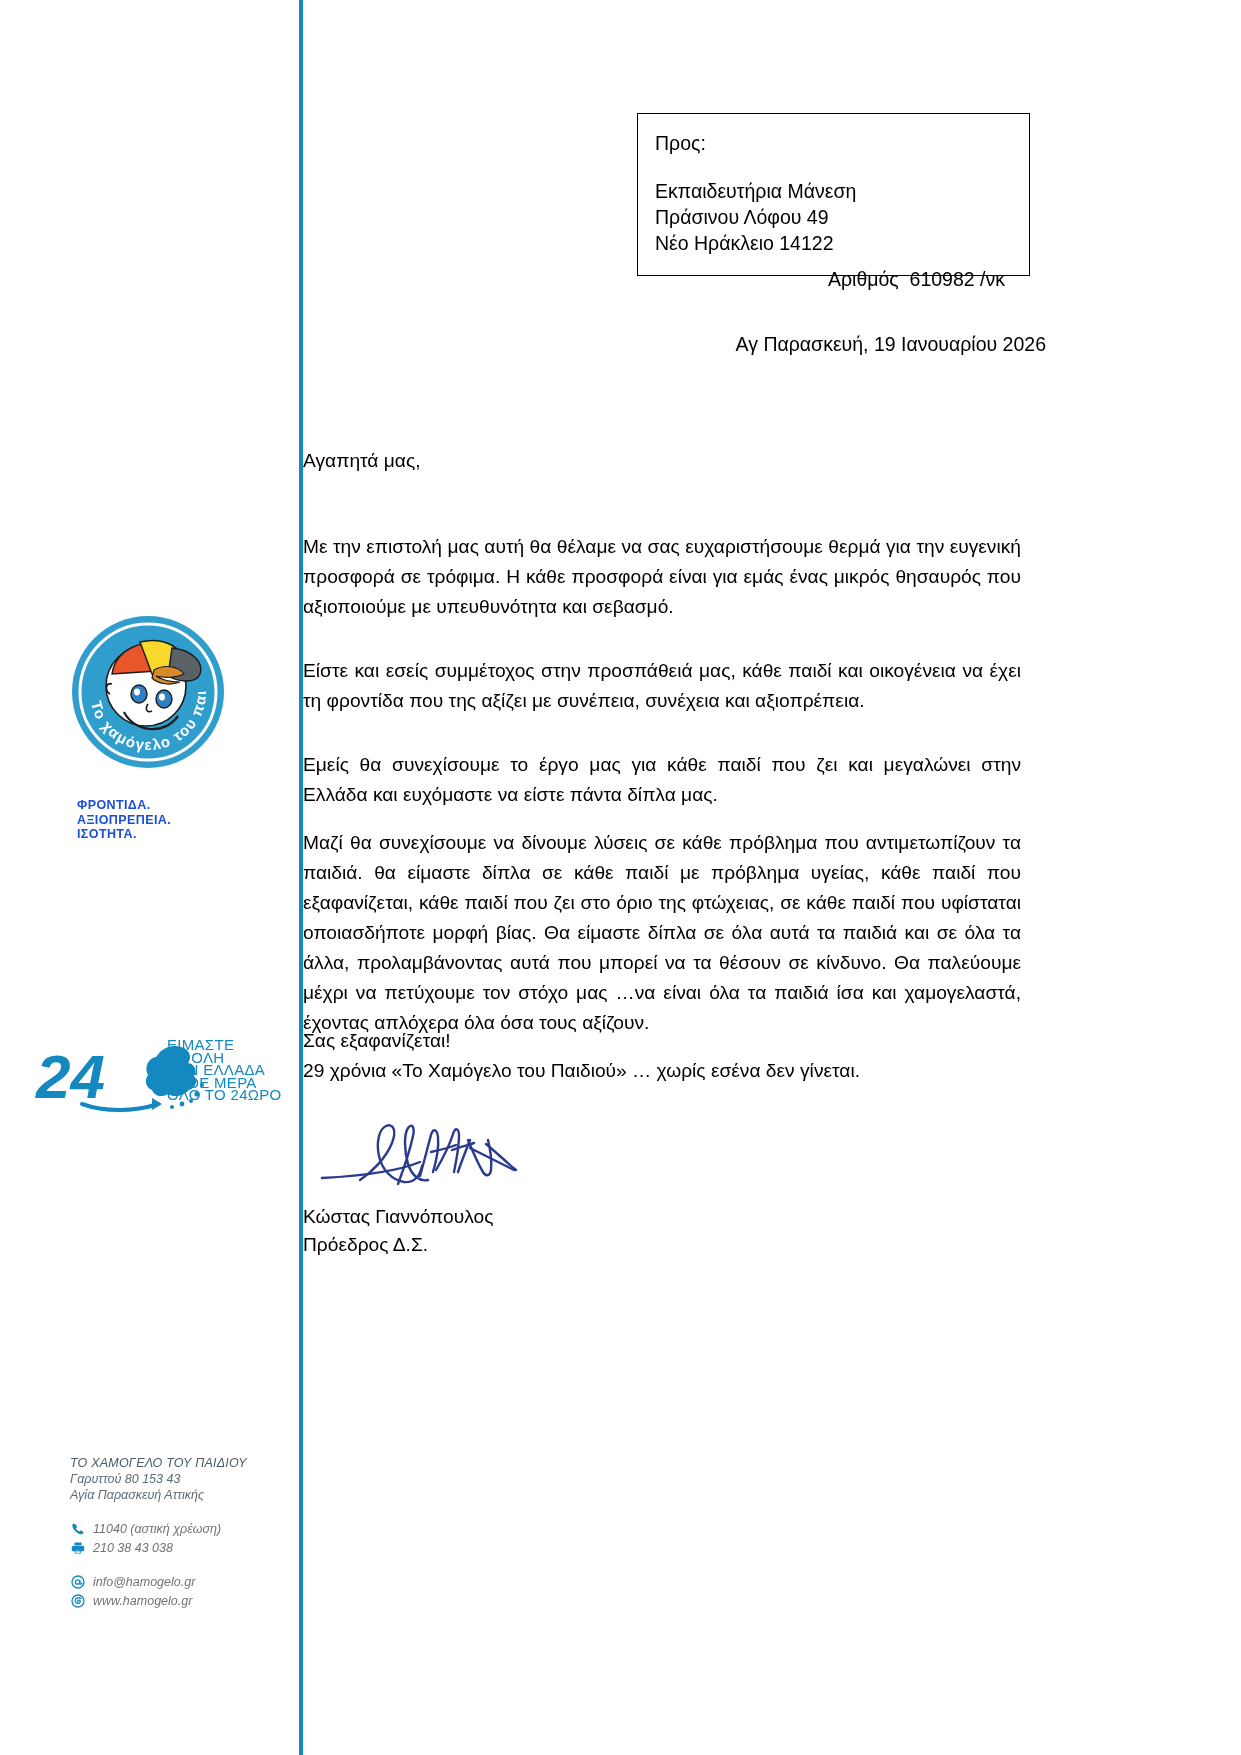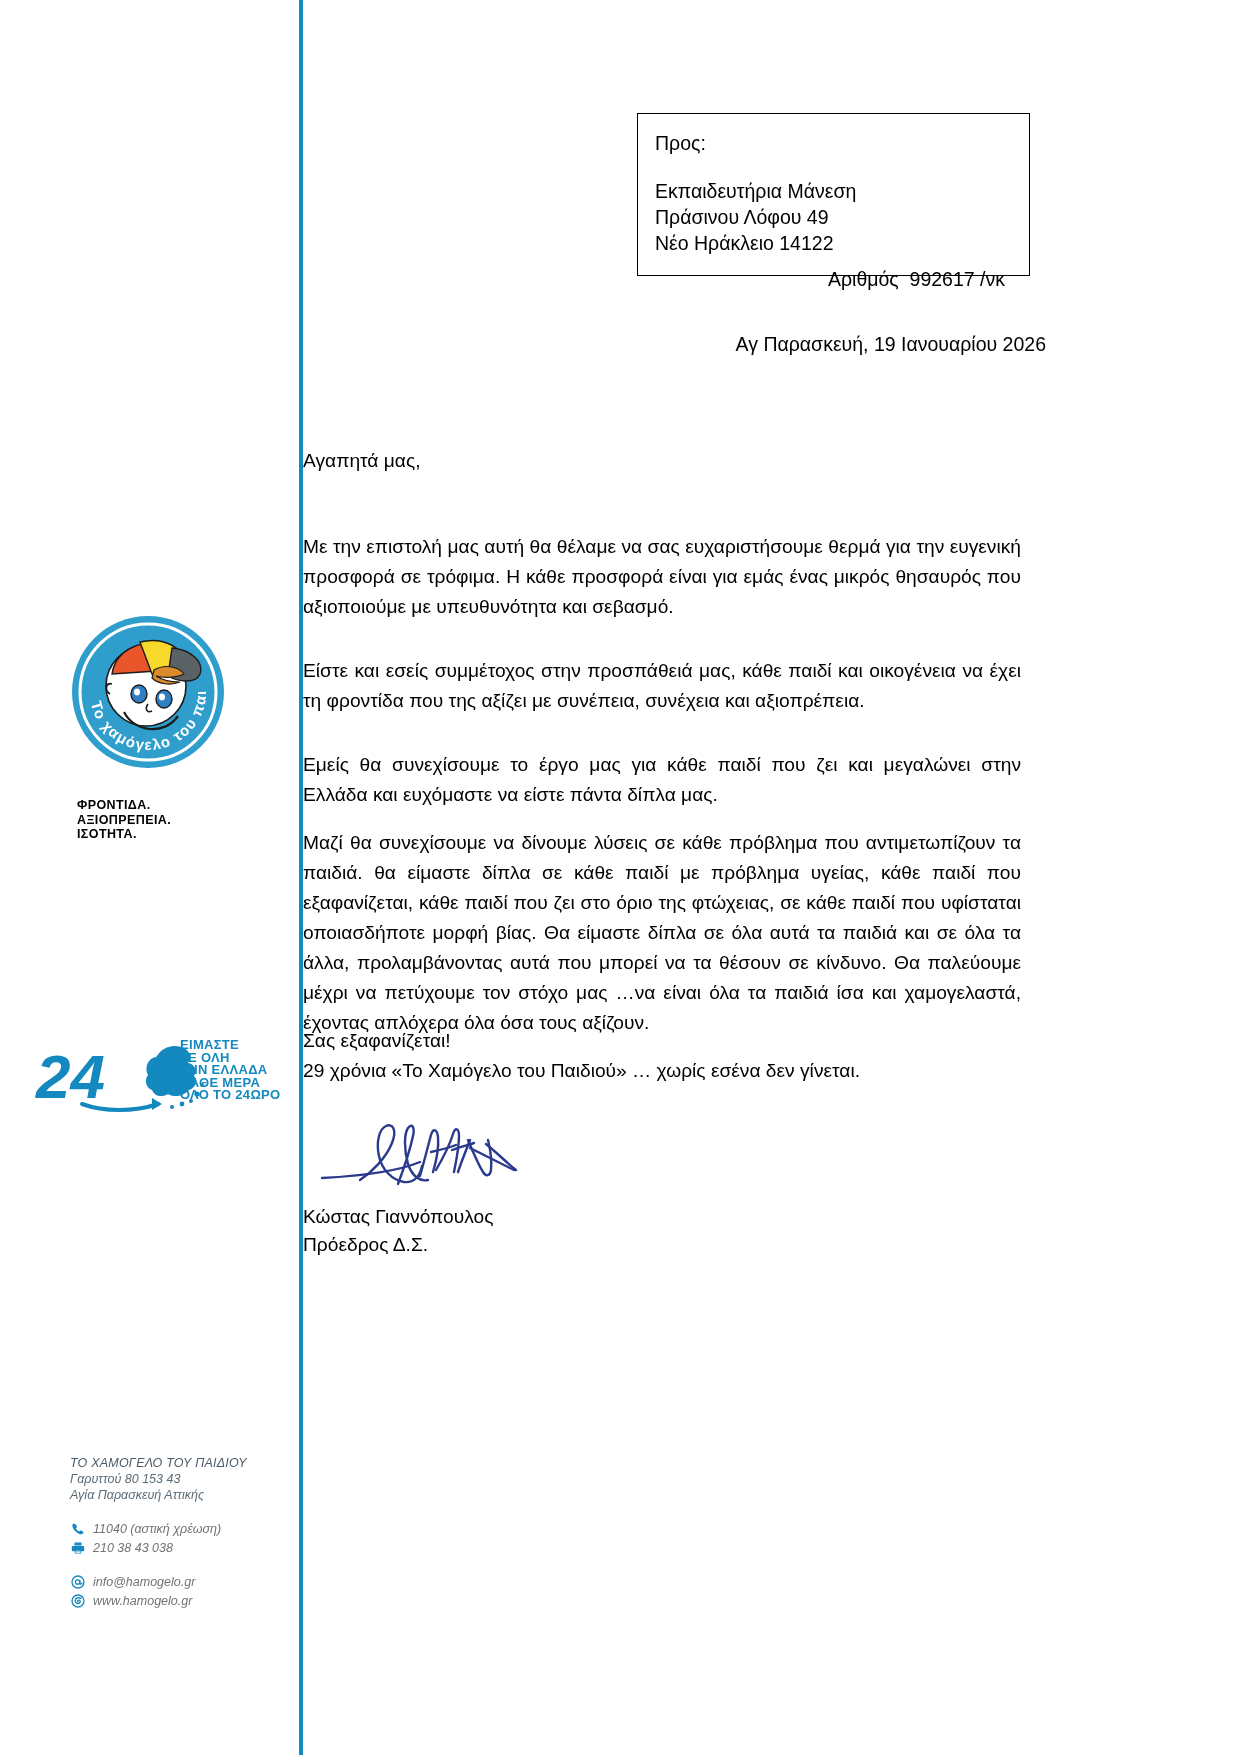--- a/index.html
+++ b/index.html
@@ -112,40 +112,40 @@
     width: 160px;
     height: 160px;
   }
   .logo-values {
     position: absolute;
     left: 77px;
     top: 798px;
     font-size: 12.5px;
     line-height: 14.5px;
     letter-spacing: 0.4px;
-    color: #000000;
+    color: #1d4ed8;
     font-weight: 600;
   }
 
   
   .logo24 {
     position: absolute;
     left: 34px;
     top: 1030px;
     width: 235px;
     height: 90px;
   }
   .logo24-text {
     position: absolute;
-    left: 180px;
+    left: 167px;
     top: 1039px;
-    font-size: 13px;
+    font-size: 15px;
     line-height: 12.6px;
     color: #1489c0;
-    font-weight: 700;
+    font-weight: 400;
     letter-spacing: 0.3px;
   }
 
   
   .footer {
     position: absolute;
     left: 70px;
     top: 1455px;
     width: 220px;
     color: #5c6b75;
@@ -180,21 +180,21 @@
 <div class="page">
 
   <div class="vrule"></div>
 
   <div class="addr-box">
     <div class="addr-line">Προς:</div>
     <div class="addr-gap"></div>
     <div class="addr-line">Εκπαιδευτήρια Μάνεση</div>
     <div class="addr-line">Πράσινου Λόφου 49</div>
     <div class="addr-line">Νέο Ηράκλειο 14122</div>
-    <div class="addr-num">Αριθμός  992617 /νκ</div>
+    <div class="addr-num">Αριθμός  610982 /νκ</div>
   </div>
 
   <div class="date-line">Αγ Παρασκευή, 19 Ιανουαρίου 2026</div>
 
   <div class="body-area">
     <div class="salutation">Αγαπητά μας,</div>
     <div class="para loose">Με την επιστολή μας αυτή θα θέλαμε να σας ευχαριστήσουμε θερμά για την ευγενική προσφορά σε τρόφιμα. Η κάθε προσφορά είναι για εμάς ένας μικρός θησαυρός που αξιοποιούμε με υπευθυνότητα και σεβασμό.</div>
     <div class="para loose">Είστε και εσείς συμμέτοχος στην προσπάθειά μας, κάθε παιδί και οικογένεια να έχει τη φροντίδα που της αξίζει με συνέπεια, συνέχεια και αξιοπρέπεια.</div>
     <div class="para tight">Εμείς θα συνεχίσουμε το έργο μας για κάθε παιδί που ζει και μεγαλώνει στην Ελλάδα και ευχόμαστε να είστε πάντα δίπλα μας.</div>
     <div class="para tight">Μαζί θα συνεχίσουμε να δίνουμε λύσεις σε κάθε πρόβλημα που αντιμετωπίζουν τα παιδιά. θα είμαστε δίπλα σε κάθε παιδί με πρόβλημα υγείας, κάθε παιδί που εξαφανίζεται, κάθε παιδί που ζει στο όριο της φτώχειας, σε κάθε παιδί που υφίσταται οποιασδήποτε μορφή βίας. Θα είμαστε δίπλα σε όλα αυτά τα παιδιά και σε όλα τα άλλα, προλαμβάνοντας αυτά που μπορεί να τα θέσουν σε κίνδυνο. Θα παλεύουμε μέχρι να πετύχουμε τον στόχο μας …να είναι όλα τα παιδιά ίσα και χαμογελαστά, έχοντας απλόχερα όλα όσα τους αξίζουν.</div>

